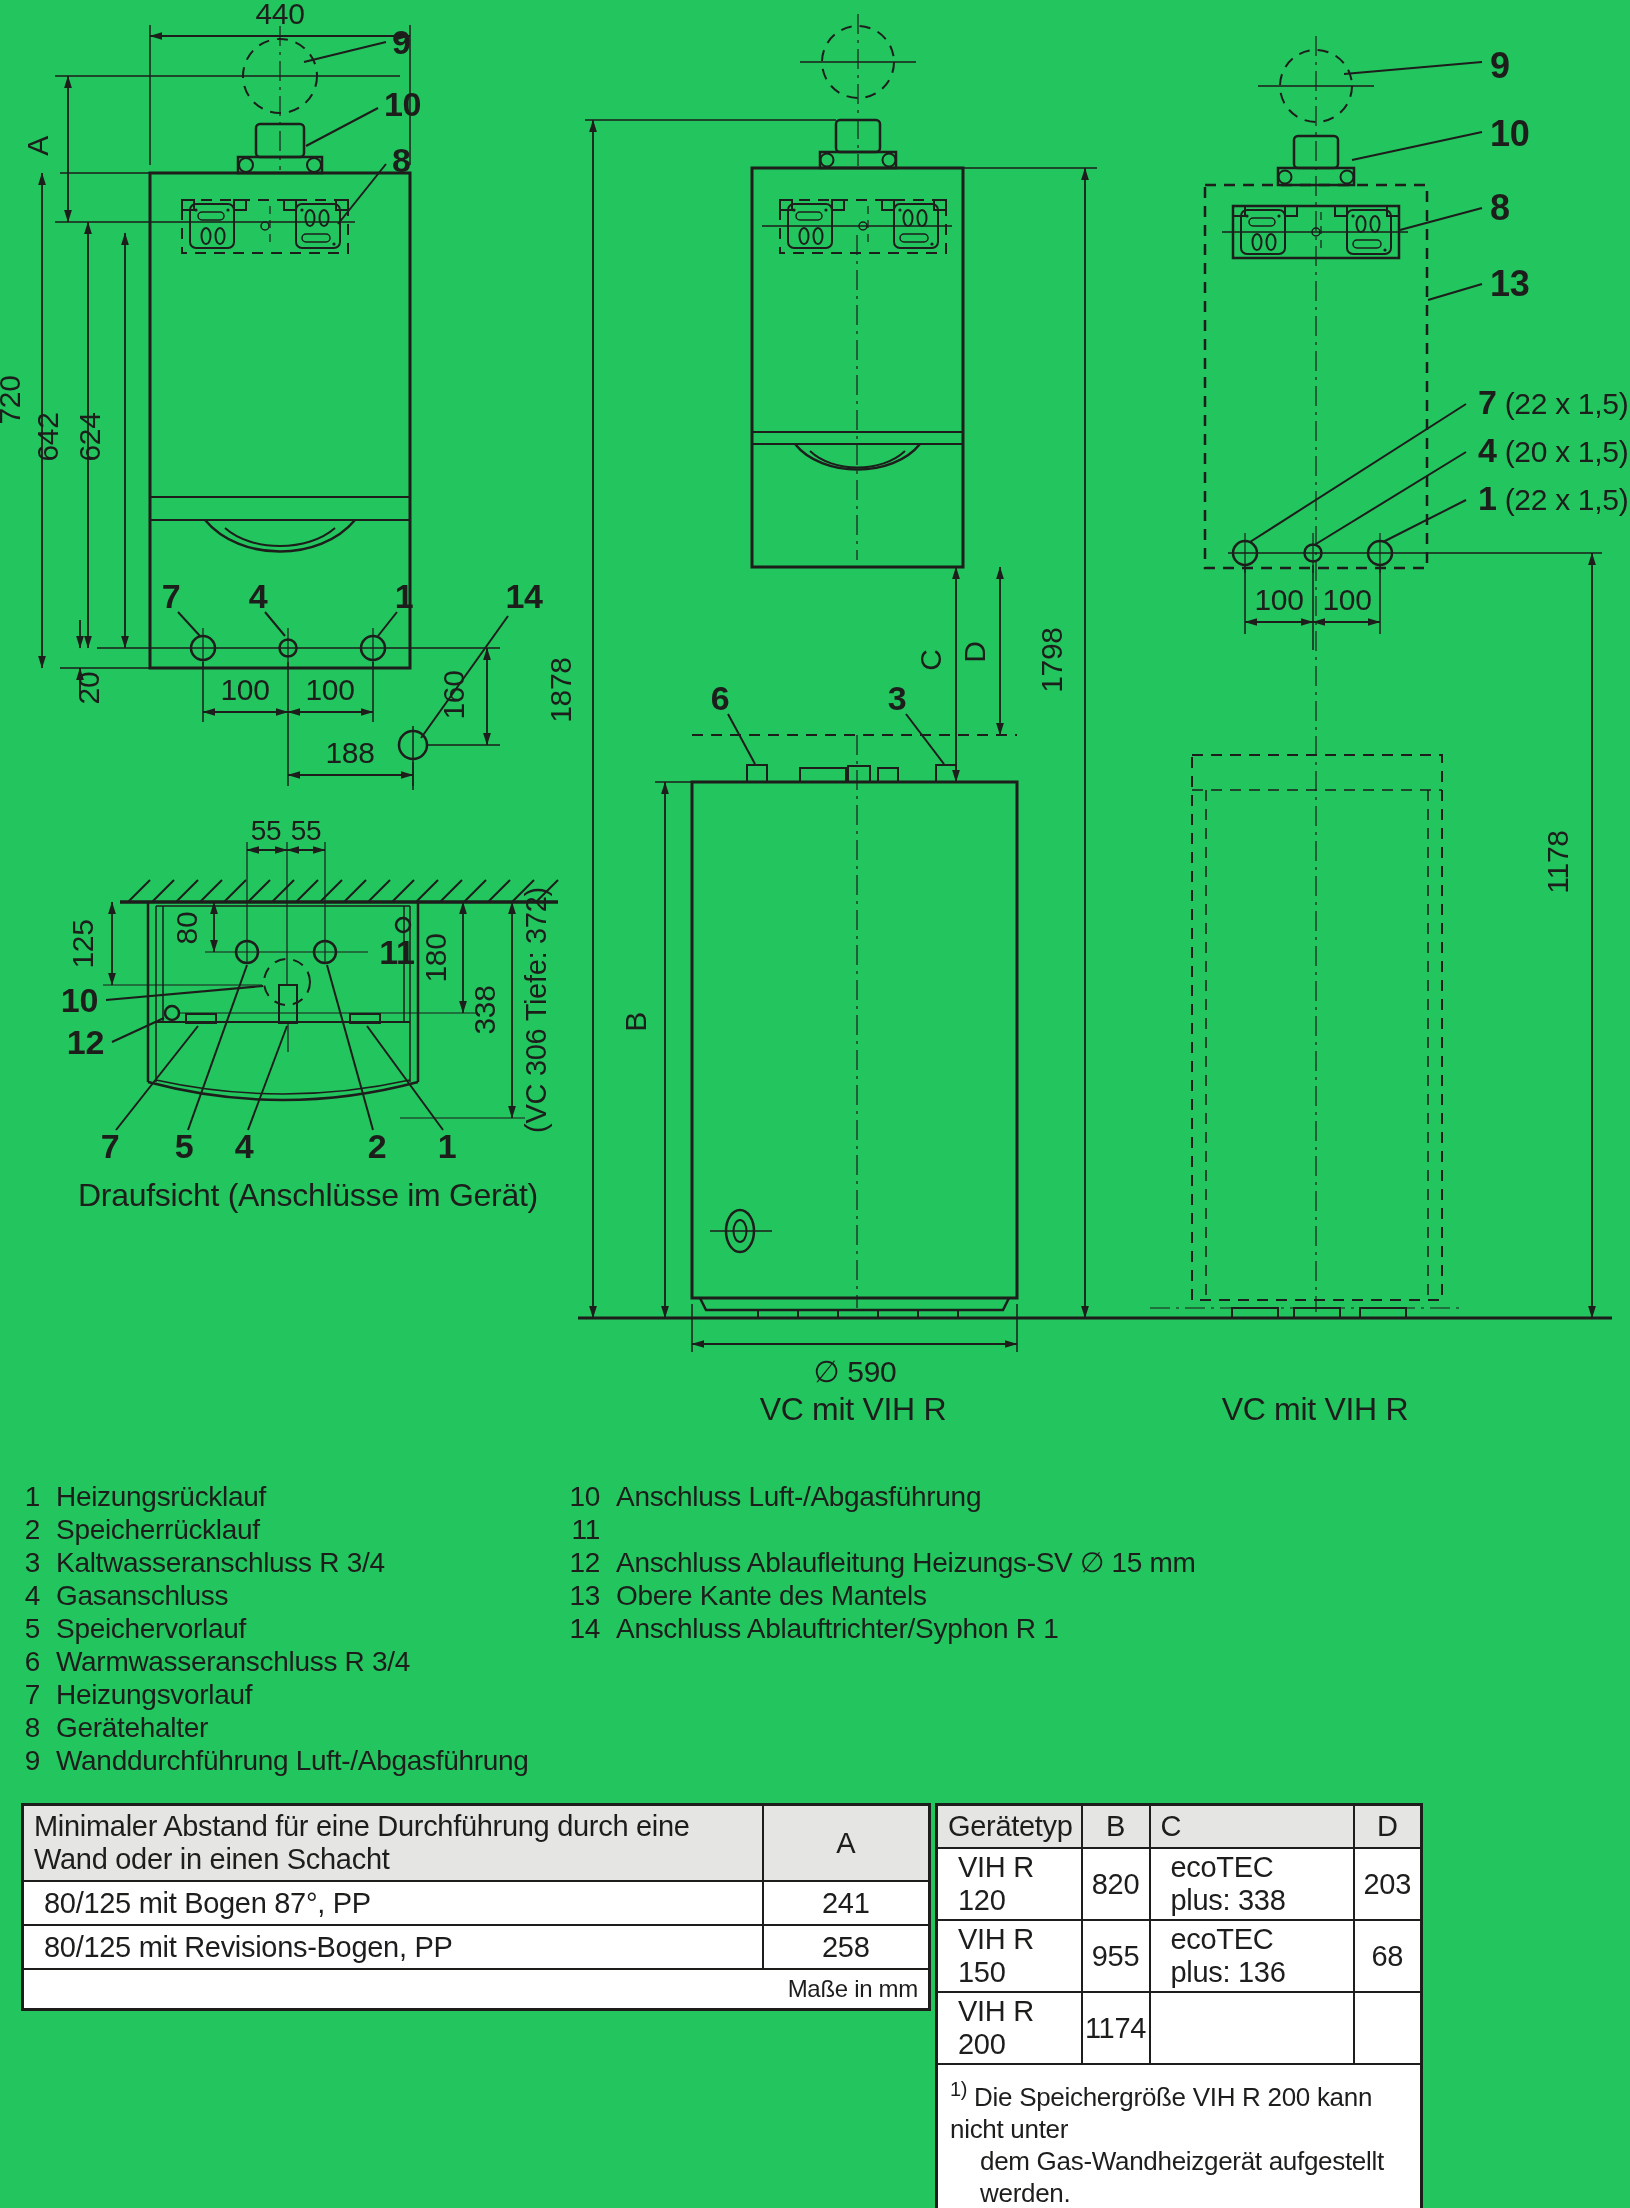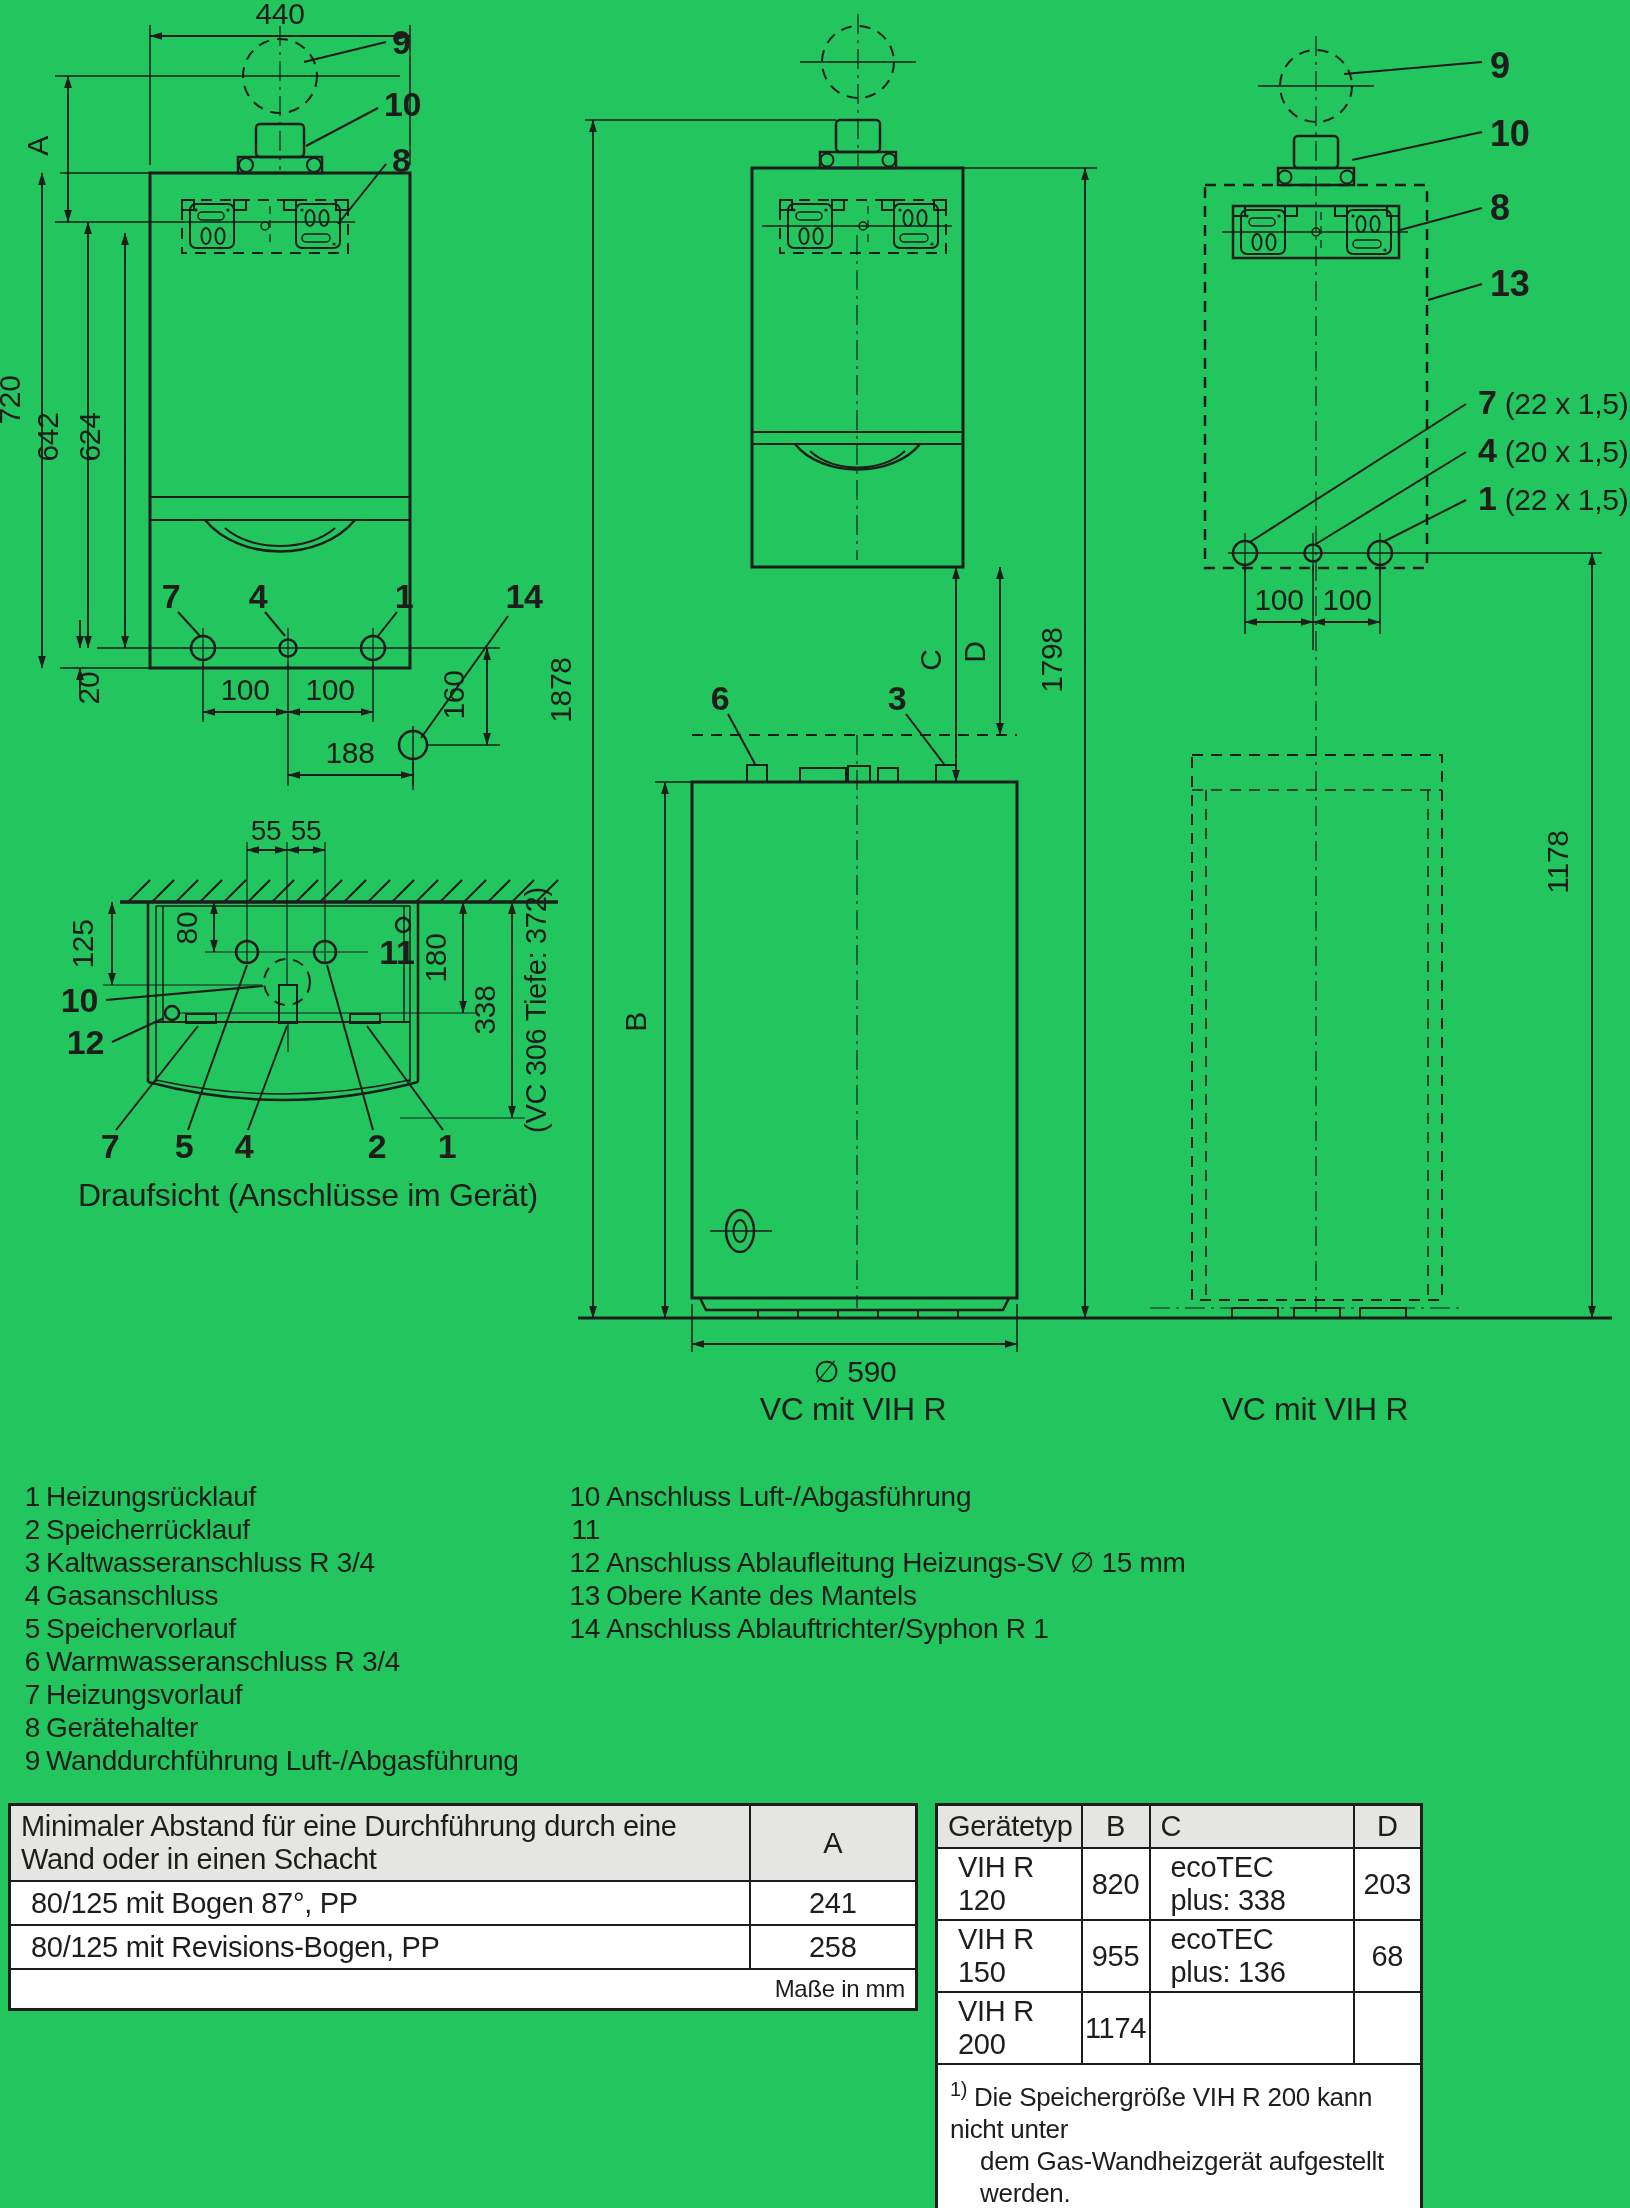--- a/index.html
+++ b/index.html
@@ -13,27 +13,27 @@
   .dl{stroke:#1d1d1b;fill:none;stroke-width:1.8px;marker-start:url(#ah);marker-end:url(#ah)}
   .dle{stroke:#1d1d1b;fill:none;stroke-width:1.8px;marker-end:url(#ah)}
   .ldr{stroke:#1d1d1b;fill:none;stroke-width:2px}
   .t28{font-size:28px}.t29{font-size:29px}.t30{font-size:30px}.t32{font-size:32px}
   .b34{font-size:34px;font-weight:bold}.b36{font-size:36px;font-weight:bold}
   .am{text-anchor:middle}.ae{text-anchor:end}
 
   .legend-col{position:absolute;top:1480px;}
   .legend-row{display:flex;line-height:33px;font-size:28px;}
   .legend-num{width:34px;text-align:right;flex:none;}
-  .legend-label{margin-left:6px;white-space:nowrap;}
+  .legend-label{margin-left:16px;white-space:nowrap;}
   #legend-col-1{left:6px;}
   #legend-col-2{left:566px;}
 
   table{border-collapse:collapse;table-layout:fixed;position:absolute;background:#fff;}
   table, th, td{border:2px solid #1d1d1b;}
-  #table-min{left:8px;top:1803px;width:907px;border:3px solid #1d1d1b;}
+  #table-min{left:21px;top:1803px;width:907px;border:3px solid #1d1d1b;}
   #table-dev{left:935px;top:1803px;width:485px;border:3px solid #1d1d1b;}
   th{background:#e5e5e4;font-weight:normal;font-size:29px;text-align:left;padding:4px 10px;vertical-align:middle;}
   td{font-size:29px;padding:2px 20px;height:38px;vertical-align:middle;}
   .num-cell{text-align:center;padding:2px 2px;}
   .foot-cell{border-top:2px solid #1d1d1b;font-size:24px;text-align:right;height:34px;padding:2px 10px;}
   .fn-cell{font-size:26px;height:auto;padding:8px 12px 4px 12px;line-height:32px;}
   .fn-line2{padding-left:30px;}
   sup{font-size:20px;}
 </style>
 </head>

